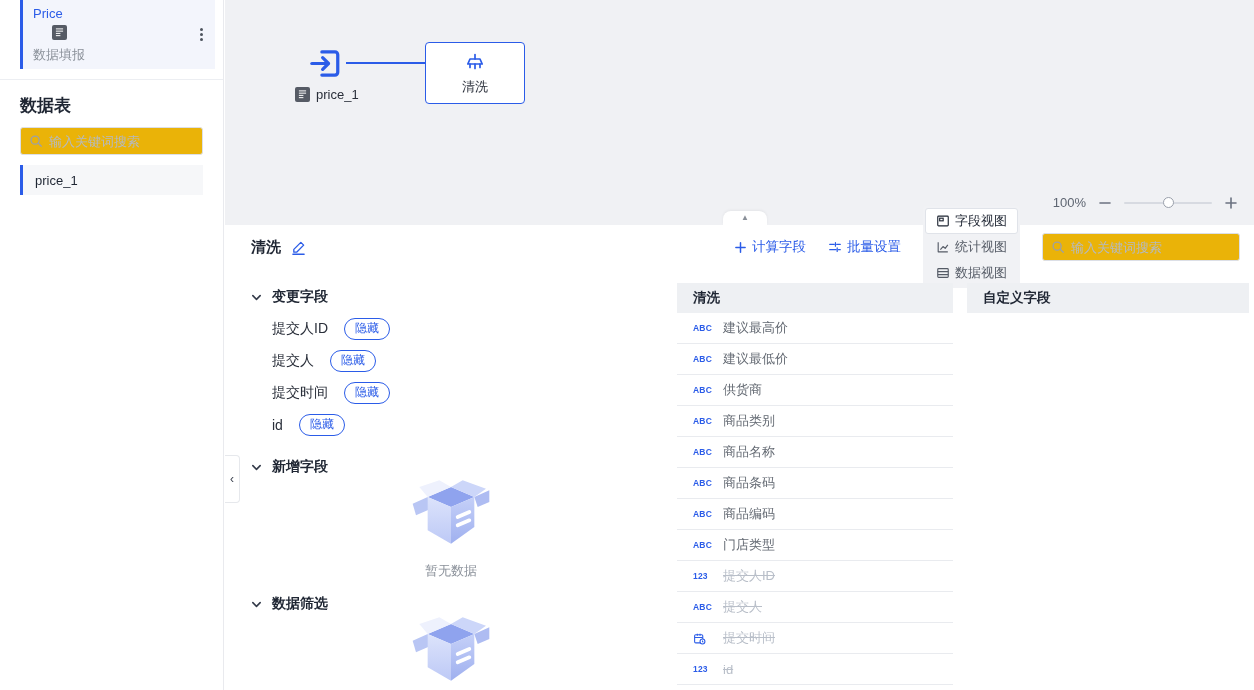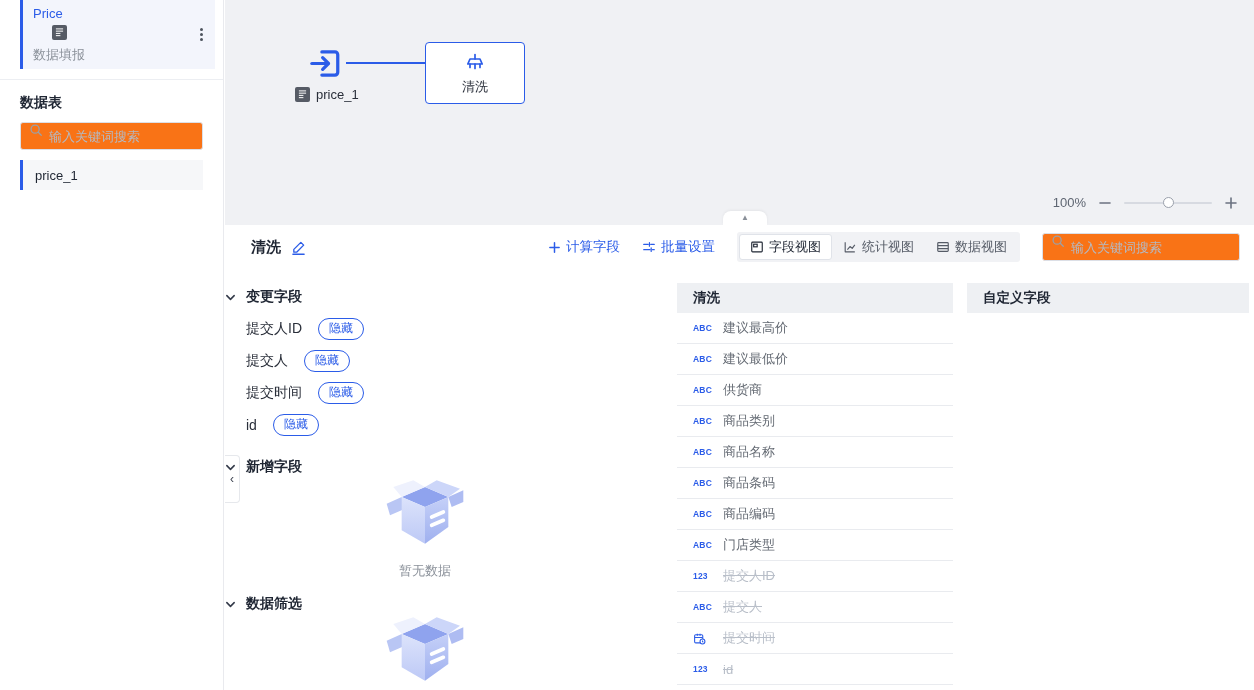--- a/index.html
+++ b/index.html
@@ -15,23 +15,23 @@
   .icon-btn { background:none; border:none; cursor:pointer; display:flex; align-items:center; }
   .conn-item { margin:0 8px 0 20px; background:#f3f5fc; border-left:3px solid #2b5ce8;
     padding:5px 8px 5px 10px; display:flex; justify-content:space-between; align-items:center; }
   .conn-name { color:#2b5ce8; font-size:13px; line-height:17px; }
   .conn-sub { display:flex; align-items:center; gap:6px; color:#8a9099; font-size:13px; margin-top:3px;flex-direction:column; }
   .form-ico { width:15px; height:15px; background:#565b65; border-radius:2px;
     display:flex; align-items:center; justify-content:center; flex:0 0 auto; }
   .kebab { display:flex; flex-direction:column; gap:2px; padding:4px; }
   .kebab i { width:3px; height:3px; border-radius:50%; background:#4e545e; }
   .sb-divider { height:1px; background:#eceef2; margin-top:10px; }
-  .sb-sec-title { padding:14px 20px 10px; font-size:14px; font-weight:600; color:#1f2633; }
+  .sb-sec-title { padding:14px 20px 10px; font-size:17px; font-weight:600; color:#1f2633; }
   .search-box { margin:0 20px; height:28px; border:1px solid #dcdfe6; border-radius:3px;
-    display:flex; padding:0 8px; gap:6px; background:#f97316; }
+    display:flex; align-items:center; padding:0 8px; gap:6px; background:#eab308; }
   .search-box input { border:none; outline:none; flex:1; font-size:13px; color:#1f2633;
     font-family:inherit; min-width:0; background:transparent; }
   .search-box input::placeholder { color:#b4bac4; }
   .table-item { margin:10px 20px 0; background:#f6f7f9; border-left:3px solid #2b5ce8;
     height:30px; display:flex; align-items:center; padding-left:12px; font-size:13px;
     color:#1f2633; cursor:pointer; }
 
   
   .canvas { position:absolute; left:225px; top:0; width:1029px; height:225px; background:#f0f1f4; }
   .node-input-icon { position:absolute; left:83px; top:45px; cursor:pointer; }
@@ -55,33 +55,33 @@
 
   
   .panel { position:absolute; left:225px; top:225px; width:1029px; height:465px; background:#fff; }
   .panel-head { height:44px; display:flex; align-items:center; justify-content:space-between;
     padding:0 14px 0 26px; }
   .ph-left { display:flex; align-items:center; gap:10px; }
   .ph-title { font-size:15px; font-weight:600; color:#1f2633; }
   .toolbar { display:flex; align-items:center; gap:22px; }
   .tb-link { display:flex; align-items:center; gap:5px; color:#2b5ce8; font-size:13.5px;
     background:none; border:none; cursor:pointer; font-family:inherit; }
-  .tab-group { display:flex; background:#f1f2f5; border-radius:3px; padding:2px; }
+  .tab-group { display:flex; background:#f1f2f5; border-radius:3px; padding:2px;flex-direction:column; }
   .tab { display:flex; align-items:center; gap:5px; padding:3px 10px; font-size:13px;
     color:#555b66; border:1px solid transparent; border-radius:3px; cursor:pointer; background:none;
     font-family:inherit; }
   .tab.active { background:#fff; border-color:#e0e3e9; color:#1f2633; }
   .panel .search-box { margin:0; width:198px; }
 
   .collapse-tab { position:absolute; left:0; top:230px; width:15px; height:48px; background:#fff;
     border:1px solid #e6e8ec; border-left:none; border-radius:0 4px 4px 0; display:flex;
     align-items:center; justify-content:center; cursor:pointer; font-size:12px; color:#3d4350; }
 
   .config { position:absolute; left:0; top:44px; width:452px; height:421px;
-    overflow:hidden; }
+    padding-left:26px; overflow:hidden; }
   .sec-head { display:flex; align-items:center; gap:10px; height:20px; cursor:pointer; }
   .sec-head.mt1 { margin-top:18px; }
   .sec-head.mt2 { margin-top:16px; }
   .sec-head.mt3 { margin-top:14px; }
   .sec-title { font-size:14px; font-weight:700; color:#1f2633; }
   .fields { margin-top:6px; }
   .field-line { height:32px; display:flex; align-items:center; gap:16px; padding-left:21px; }
   .field-name { font-size:14px; color:#2a2f3a; }
   .tag-hide { border:1px solid #2b5ce8; color:#2b5ce8; background:#fff; border-radius:11px;
     font-size:12px; line-height:17px; padding:1px 10px 2px; cursor:pointer; font-family:inherit; }

